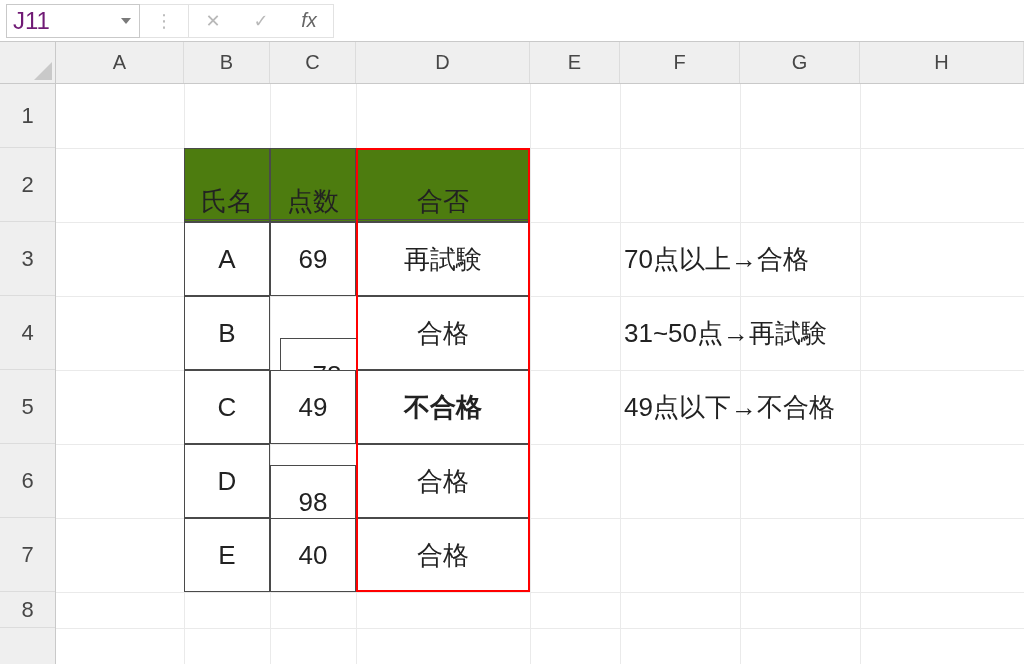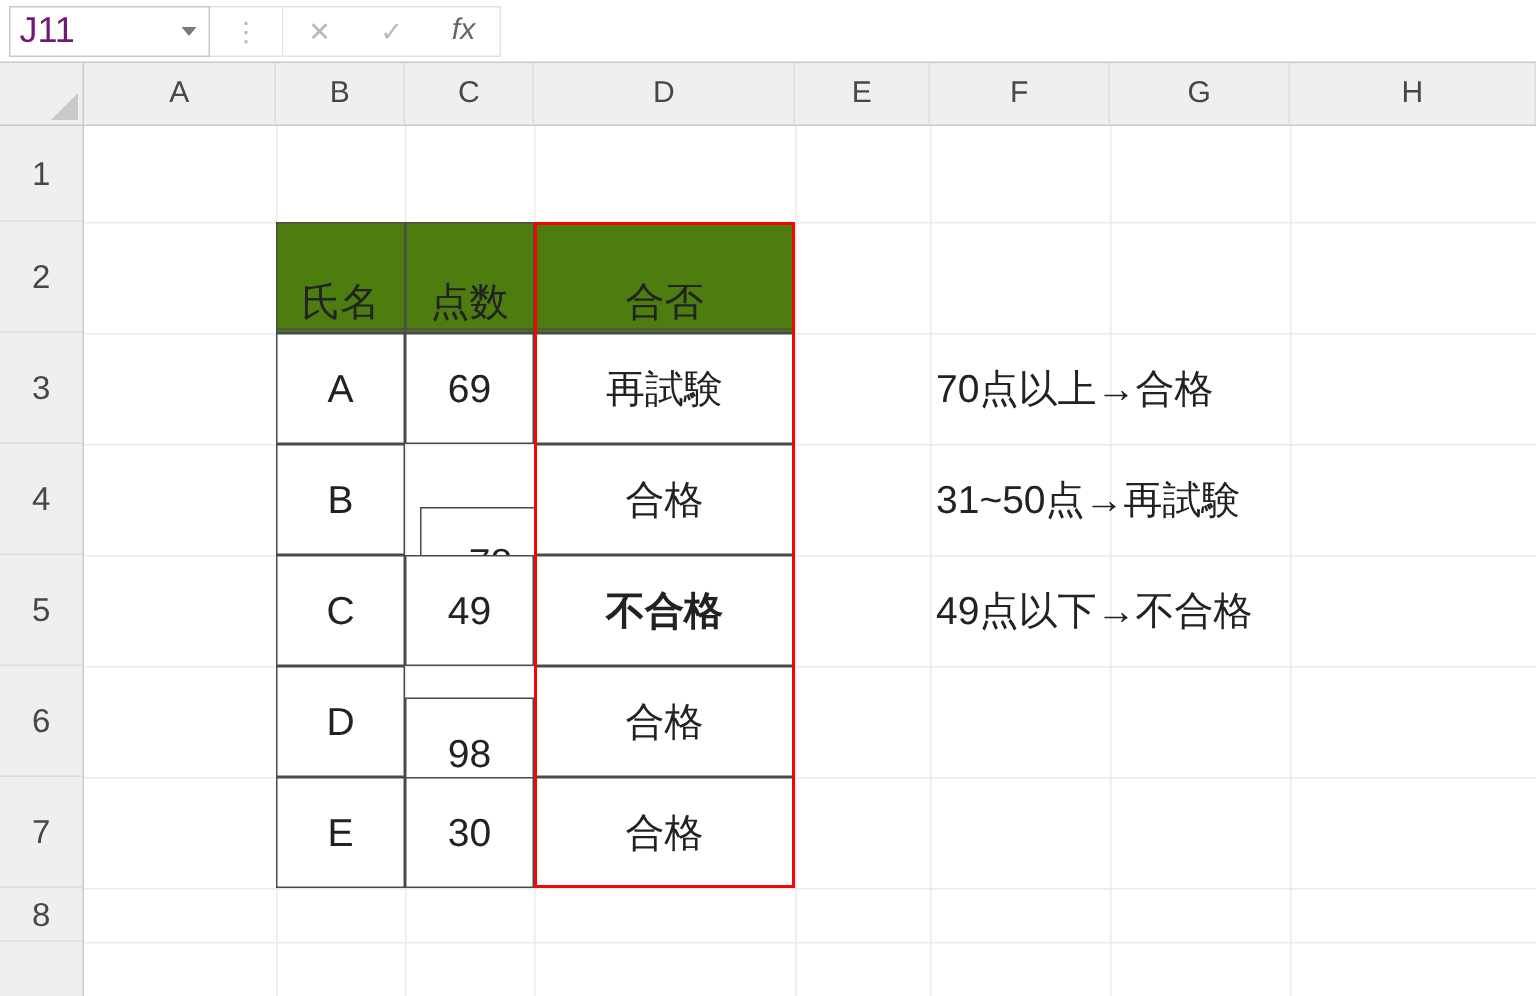--- a/index.html
+++ b/index.html
@@ -276,21 +276,21 @@
           <span>98</span>
         </div>
     <div class="cell" id="c-d6" style="left: 300px; top: 360px; width: 174px; height: 74px;">
           <span>合格</span>
         </div>
 
     <div class="cell" id="c-b7" style="left: 128px; top: 434px; width: 86px; height: 74px;">
           <span>E</span>
         </div>
     <div class="cell" id="c-c7" style="left: 214px; top: 434px; width: 86px; height: 74px;">
-          <span>30</span>
+          <span>40</span>
         </div>
     <div class="cell" id="c-d7" style="left: 300px; top: 434px; width: 174px; height: 74px;">
           <span>合格</span>
         </div>
 
     <div class="note" id="n-f3" style="left: 568px; top: 138px; width: 404px; height: 74px;">
           <span>70点以上→合格</span>
         </div>
     <div class="note" id="n-f4" style="left: 568px; top: 212px; width: 404px; height: 74px;">
           <span>31~50点→再試験</span>

